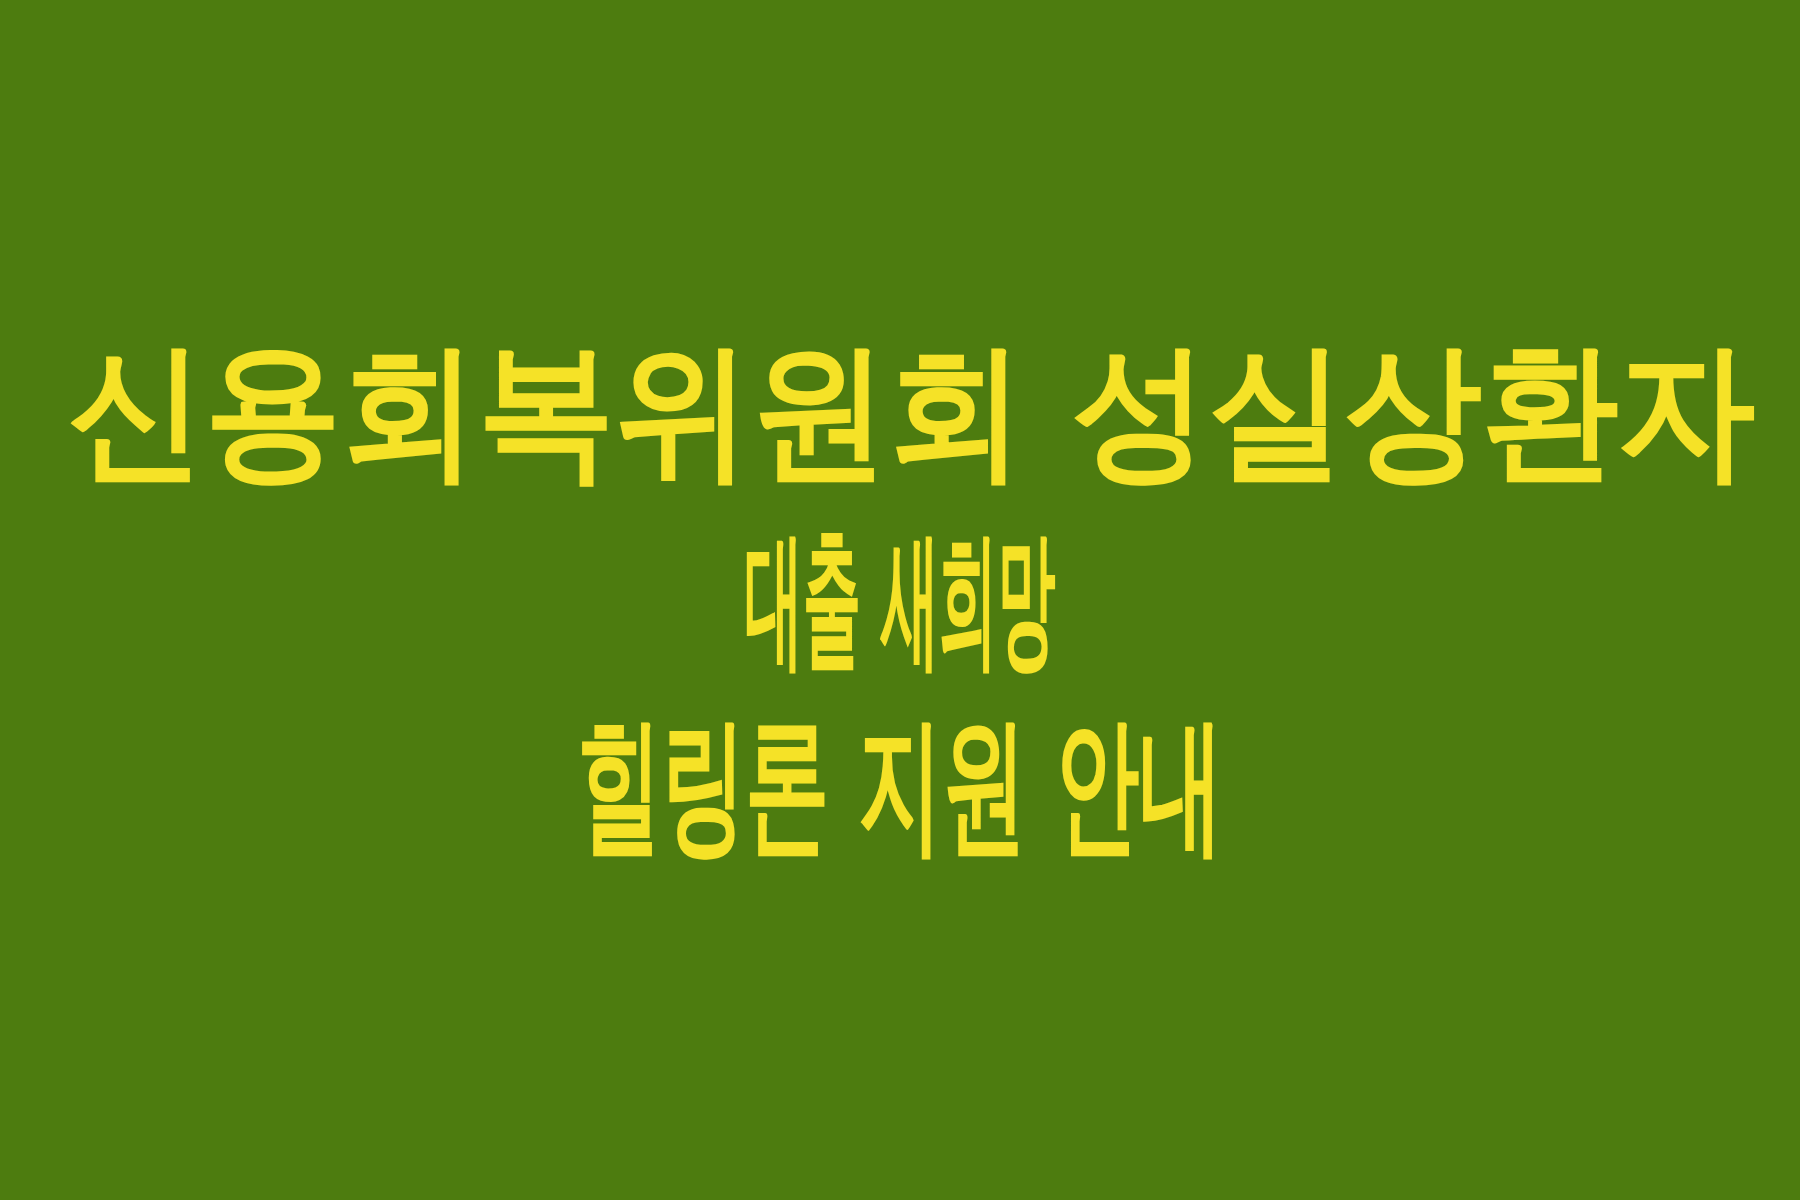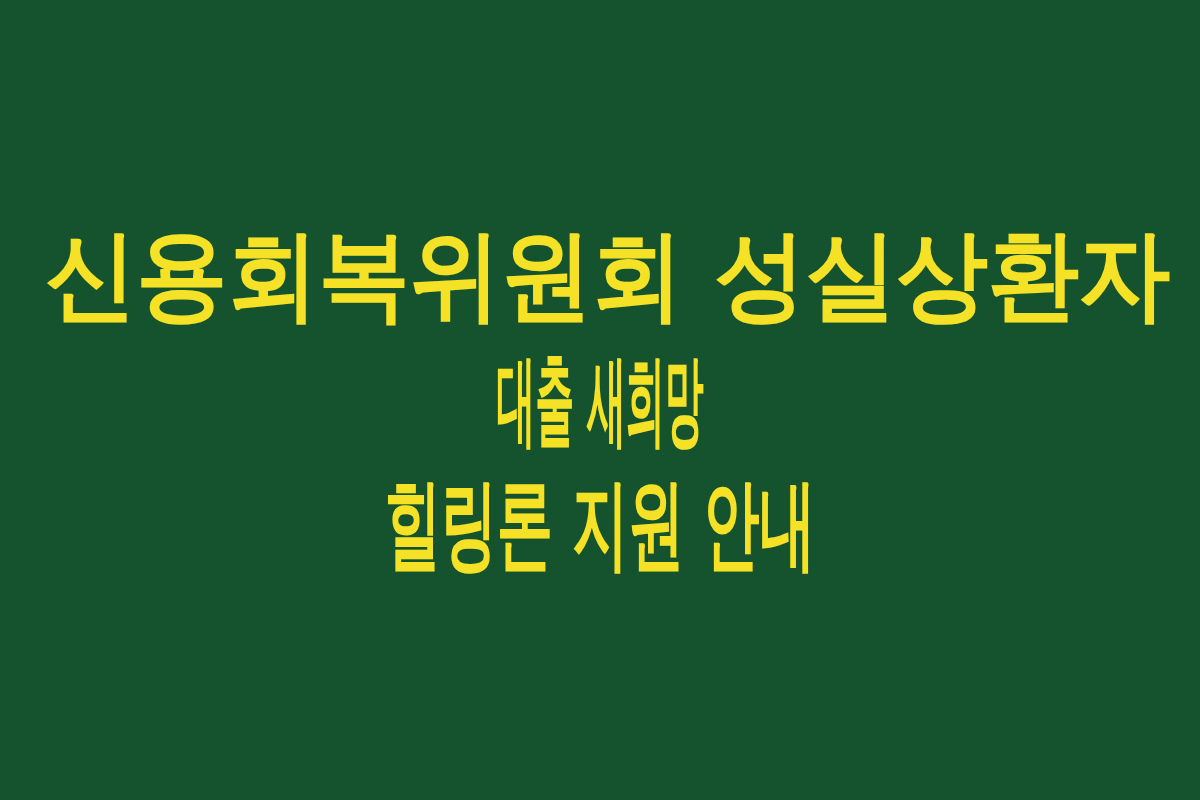--- a/index.html
+++ b/index.html
@@ -64,19 +64,19 @@
   
   .line-3 {
     font-size: 99px;
     line-height: 1.26;
     transform: scaleX(1.06);
   }
 </style>
 </head>
 <body style="background: rgb(58, 5, 116);">
 
-<div class="banner" style="background: #14532d;">
+<div class="banner" style="background: #4d7c0f;">
   <div class="headline">
     <span class="headline-line line-1" style="color: rgb(245, 226, 39); transform: scaleX(0.925);">신용회복위원회 성실상환자</span>
     <span class="headline-line line-2" style="color: rgb(245, 226, 39); transform: scaleX(0.3933);">대출 새희망</span>
     <span class="headline-line line-3" style="color: rgb(245, 226, 39); transform: scaleX(0.5683);">힐링론 지원 안내</span>
   </div>
 </div>
 
 </body></html>

